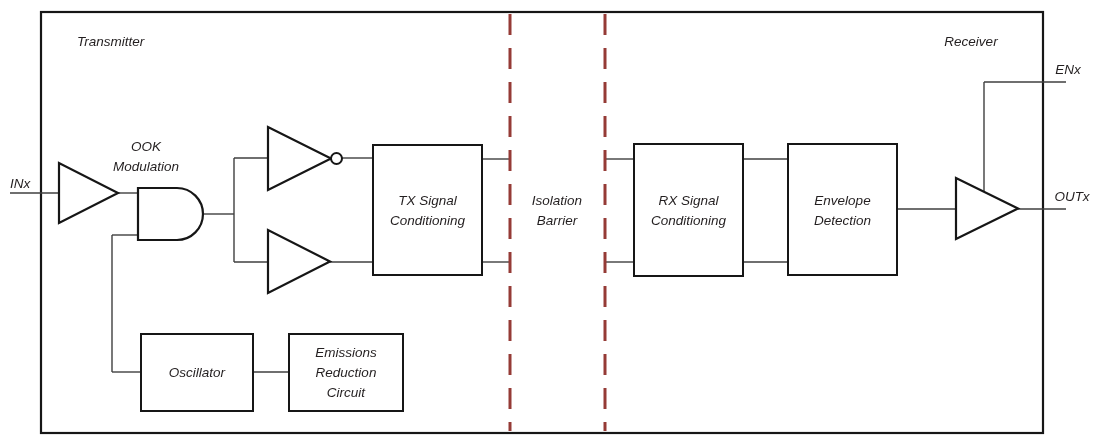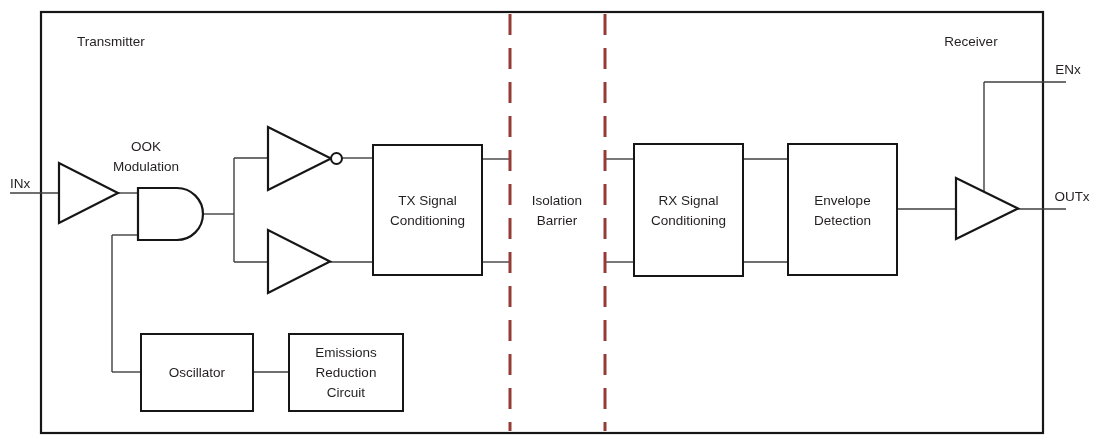--- a/index.html
+++ b/index.html
@@ -6,20 +6,21 @@
     margin: 0;
     padding: 0;
     background: #ffffff;
   }
   .canvas {
     position: relative;
     width: 1100px;
     height: 445px;
     background: #ffffff;
     font-family: "Liberation Sans", sans-serif;
+    font-style: italic;
   }
   svg text {
     font-family: "Liberation Sans", sans-serif;
     font-size: 13.5px;
   }
   .shape { fill: #ffffff; }
   .nofill { fill: none; }
 </style>
 </head>
 <body>

